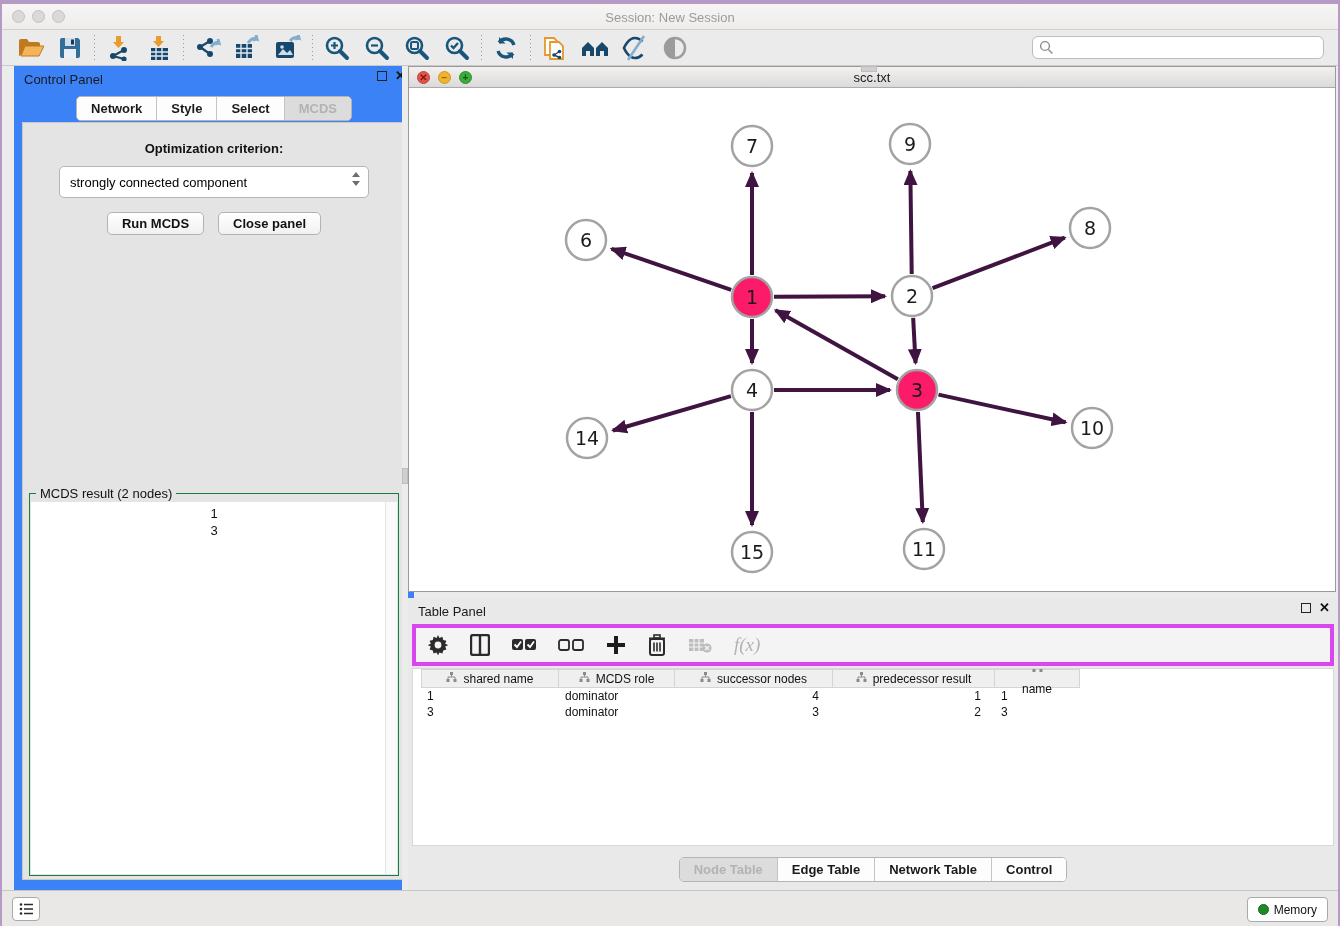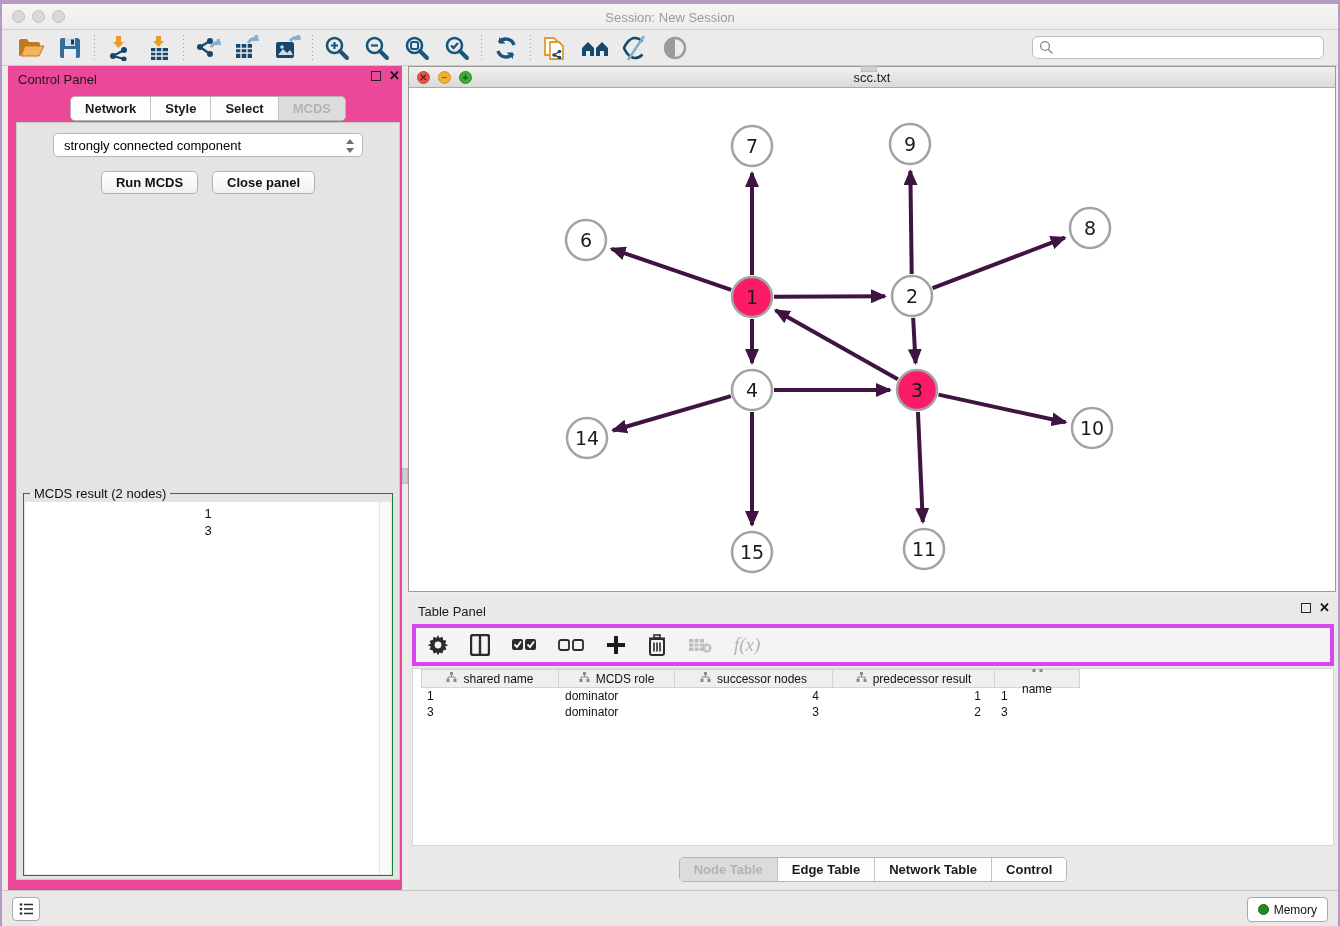--- a/index.html
+++ b/index.html
@@ -23,36 +23,36 @@
     background:#ebebeb; border-bottom:1px solid #c9c9c9; display:flex; align-items:center; padding:0 8px; }
   .tb-ico { width:40px; height:30px; display:flex; align-items:center; justify-content:center; cursor:pointer; flex:0 0 auto; }
   .tb-sep { width:1px; height:26px; margin:0 4px; flex:0 0 auto;
     background-image:linear-gradient(#9a9a9a 25%, transparent 25%); background-size:1px 4px; }
   .search-wrap { margin-left:auto; margin-right:6px; position:relative; }
   .search-input { width:292px; height:23px; border:1px solid #bdbdbd; border-radius:6px; background:#fff;
     padding:0 8px 0 26px; font-size:12px; outline:none; }
   .search-glyph { position:absolute; left:7px; top:4px; }
 
   
-  .control-panel { position:absolute; left:6px; top:66px; width:400px; height:824px; background:#ec4899; }
+  .control-panel { position:absolute; left:12px; top:66px; width:400px; height:824px; background:#3b82f6; }
   .cp-header { position:absolute; top:0; left:0; width:100%; height:26px; }
   .panel-title { position:absolute; left:10px; top:6px; font-size:13px; color:#1a1a1a; }
   .panel-btns { position:absolute; right:8px; top:5px; display:flex; gap:8px; align-items:center; }
   .float-glyph { width:10px; height:10px; border:1.5px solid #222; display:inline-block; }
   .close-glyph { font-size:13px; font-weight:bold; color:#111; line-height:10px; }
   .seg-tabs { position:absolute; top:30px; left:0; width:100%; display:flex; justify-content:center; }
   .seg { display:flex; border:1px solid #b4b4b4; border-radius:5px; overflow:hidden; background:#fff; }
   .seg button { border:none; background:#fdfdfd; font-family:inherit; font-size:13px; font-weight:600; color:#1a1a1a;
     padding:4px 14px; border-right:1px solid #c4c4c4; cursor:pointer; }
   .seg button:last-child { border-right:none; }
   .seg button.active { background:#dcdcdc; color:#b5b3b1; }
   .cp-inset { position:absolute; left:8px; right:8px; top:56px; bottom:10px; background:#e4e4e4;
     border:1px solid #c9c9c9; }
   .opt-label { text-align:center; margin-top:18px; font-size:13px; font-weight:600; color:#111; }
-  .dropdown { position:relative; margin:10px 36px 0 36px; height:24px; background:#fff;
+  .dropdown { position:relative; margin:10px 36px 0 36px; height:32px; background:#fff;
     border:1px solid #b6b6b6; border-radius:5px; font-size:13px; display:flex; align-items:center;
     padding-left:10px; cursor:pointer; }
   .dd-arrows { position:absolute; right:7px; top:4px; }
   .btn-row { display:flex; justify-content:center; gap:14px; margin-top:14px; }
   .push-btn { background:linear-gradient(#ffffff,#f1f1f1); border:1px solid #b3b3b3; border-radius:5px;
     font-family:inherit; font-size:13px; font-weight:600; color:#111; padding:3px 14px; cursor:pointer; }
   .result-box { position:absolute; left:6px; right:6px; top:370px; bottom:3px; border:1px solid #15803d;text-align:center; }
   .result-legend { position:absolute; top:-8px; left:6px; background:#e4e4e4; padding:0 4px; font-size:13px; color:#111; }
   .result-white { position:absolute; inset:8px 1px 1px 1px; background:#fff; }
   .result-lines { padding:3px 6px; font-size:13px; color:#111; line-height:17px; white-space:pre-line; }
@@ -261,20 +261,21 @@
   </div>
   <div class="seg-tabs">
     <div class="seg" id="cp-tabs">
         <button>Network</button>
         <button>Style</button>
         <button>Select</button>
         <button class="active">MCDS</button>
       </div>
   </div>
   <div class="cp-inset">
+    <div class="opt-label">Optimization criterion:</div>
     <div class="dropdown">
       <span>strongly connected component</span>
       <span class="dd-arrows">
         <svg width="10" height="16" viewBox="0 0 10 16">
             <path d="M5 1 L9 6 H1 z" fill="#6e6e6e"></path>
             <path d="M5 15 L1 10 H9 z" fill="#6e6e6e"></path>
           </svg>
       </span>
     </div>
     <div class="btn-row">

